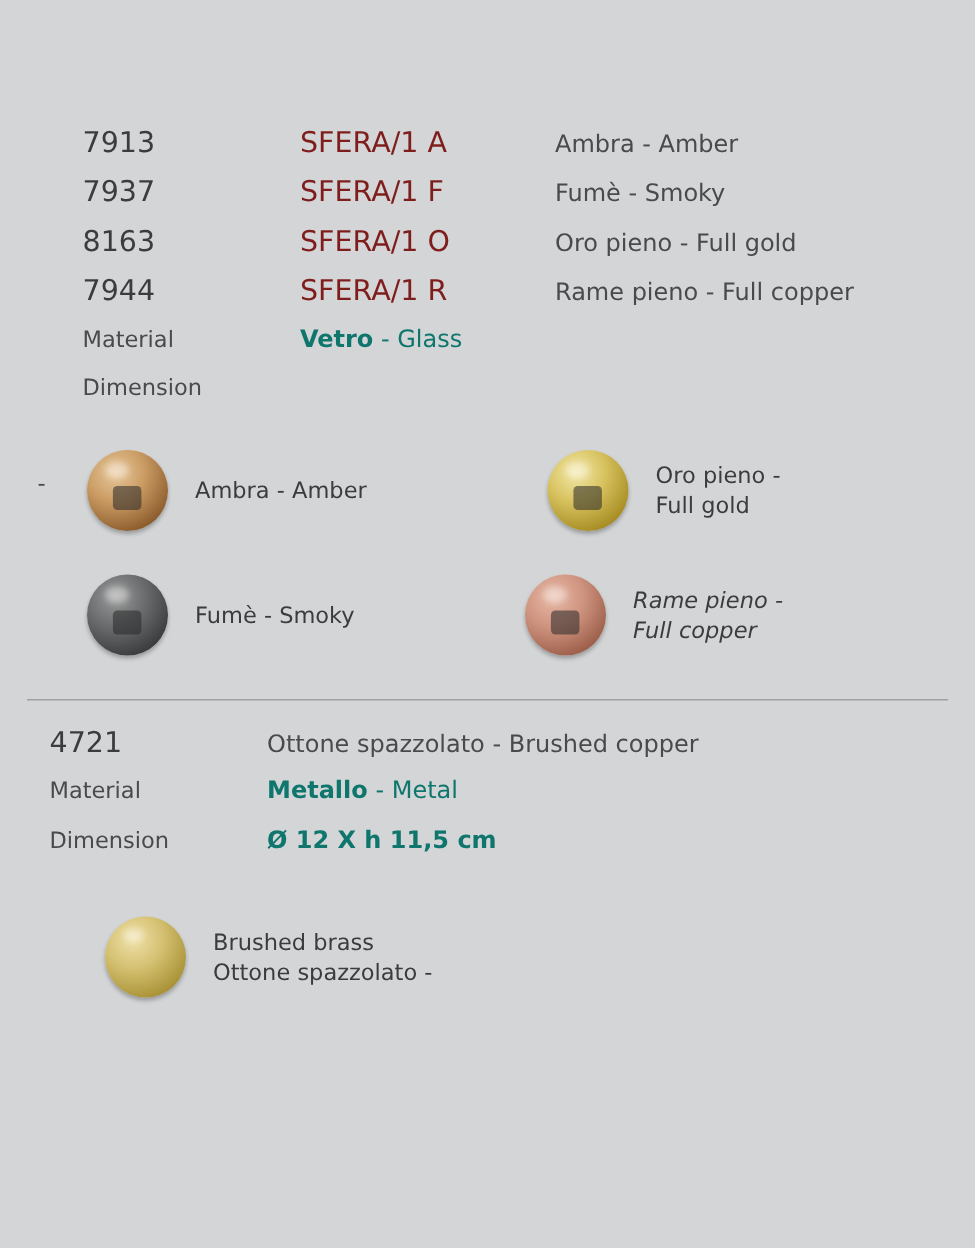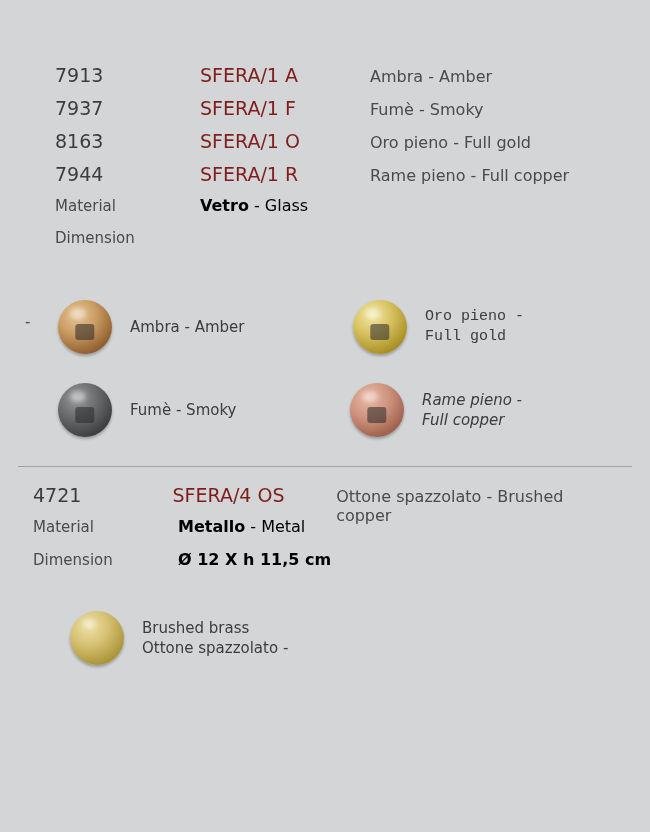--- a/index.html
+++ b/index.html
@@ -20,21 +20,21 @@
   .product-block {
     position: absolute;
     left: 0;
     top: 0;
     width: 650px;
   }
 
   .code-table {
     position: absolute;
     left: 55px;
-    top: 64px;
+    top: 84px;
     width: 580px;
   }
   .code-row {
     display: flex;
     align-items: baseline;
     height: 33px;
   }
   .col-code {
     width: 145px;
     font-size: 19px;
@@ -56,21 +56,21 @@
     height: 33px;
   }
   .spec-label {
     width: 145px;
     font-size: 15px;
     color: #4a4a4a;
   }
   .spec-value {
     font-size: 16px;
     font-weight: bold;
-    color: #000000;
+    color: #0f766e;
   }
   .spec-value .light {
     font-weight: normal;
   }
 
   
   .swatch-grid {
     position: absolute;
     left: 25px;
     width: 620px;
@@ -208,21 +208,21 @@
       <div class="swatch-label">Ambra - Amber</div>
     </div>
 
     <div class="swatch-item" style="left:33px; top:383px;">
       <div class="swatch-ball ball-smoky">
           <span class="cap"></span>
         </div>
       <div class="swatch-label">Fumè - Smoky</div>
     </div>
 
-    <div class="swatch-item" style="left:328px; top:300px;font-family:Liberation Mono, monospace;">
+    <div class="swatch-item" style="left:340px; top:300px;">
       <div class="swatch-ball ball-gold">
           <span class="cap"></span>
         </div>
       <div class="swatch-label">
         <div>Oro pieno -</div>
         <div>Full gold</div>
       </div>
     </div>
 
     <div class="swatch-item" style="left:325px; top:383px;font-style:italic;">
@@ -239,21 +239,20 @@
 </div>
 
 <div class="divider"></div>
 
 <div class="product-block">
 
   <div class="code-table" style="left:33px; top:484px;">
 
     <div class="code-row">
       <div class="col-code">4721</div>
-      <div class="col-model">SFERA/4 OS</div>
       <div class="col-finish">Ottone spazzolato - Brushed copper</div>
     </div>
 
     <div class="spec-row">
       <div class="spec-label">Material</div>
       <div class="spec-value">
         <span>Metallo</span><span class="light"> - Metal</span>
       </div>
     </div>
 

